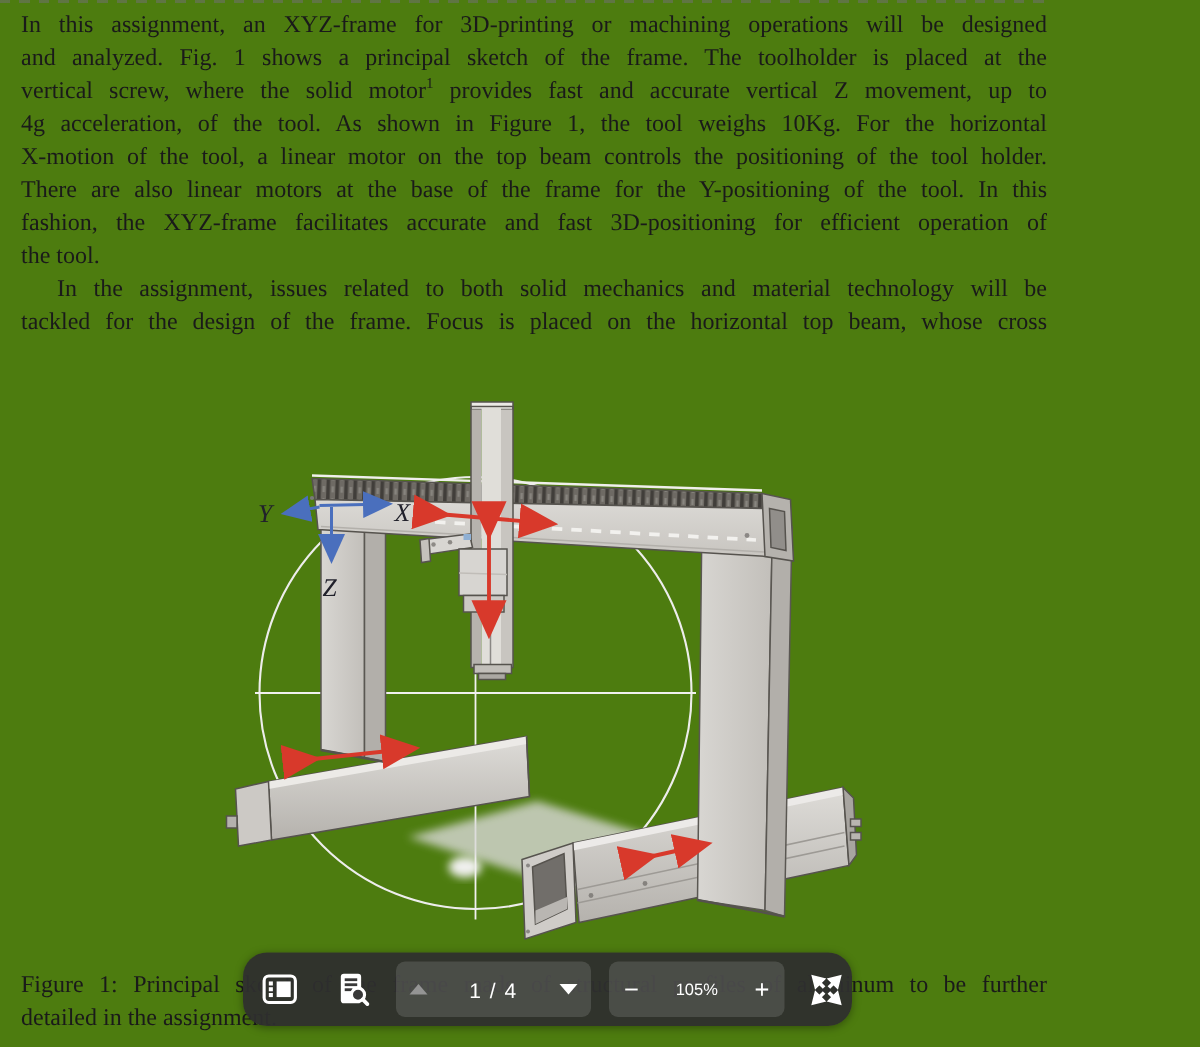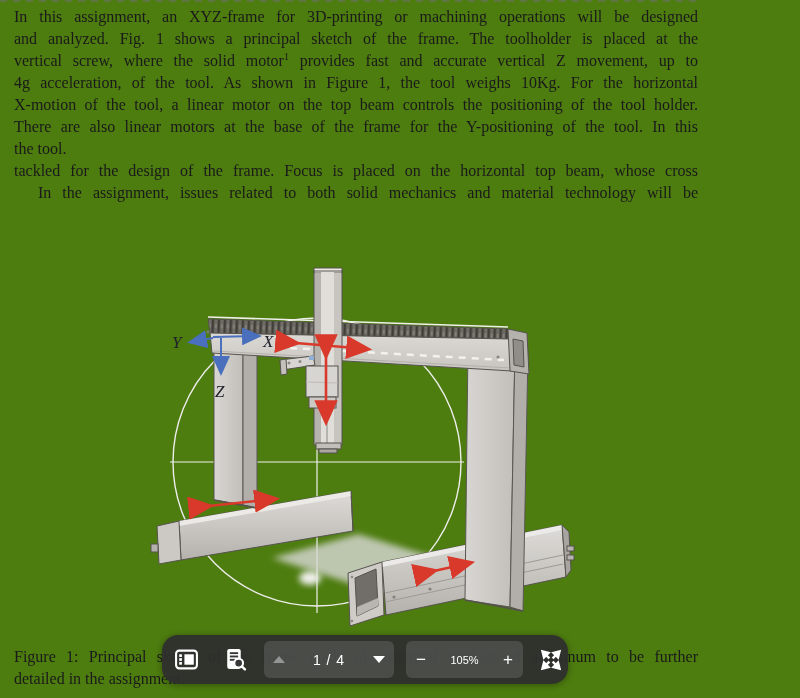--- a/index.html
+++ b/index.html
@@ -43,23 +43,24 @@
 <div class="page">
   <div class="top-strip"></div>
 
   <div class="text-block">
     <div class="ln j">In this assignment, an XYZ-frame for 3D-printing or machining operations will be designed</div>
     <div class="ln j">and analyzed. Fig. 1 shows a principal sketch of the frame. The toolholder is placed at the</div>
     <div class="ln j"><span>vertical screw, where the solid motor</span><sup class="fn">1</sup><span> provides fast and accurate vertical Z movement, up to</span></div>
     <div class="ln j">4g acceleration, of the tool. As shown in Figure 1, the tool weighs 10Kg. For the horizontal</div>
     <div class="ln j">X-motion of the tool, a linear motor on the top beam controls the positioning of the tool holder.</div>
     <div class="ln j">There are also linear motors at the base of the frame for the Y-positioning of the tool. In this</div>
+    <div class="ln j">fashion, the XYZ-frame facilitates accurate and fast 3D-positioning for efficient operation of</div>
     <div class="ln">the tool.</div>
+    <div class="ln j indent">In the assignment, issues related to both solid mechanics and material technology will be</div>
     <div class="ln j">tackled for the design of the frame. Focus is placed on the horizontal top beam, whose cross</div>
-    <div class="ln j indent">In the assignment, issues related to both solid mechanics and material technology will be</div>
   </div>
 
   <div class="figure-wrap">
     <svg width="460" height="400" viewBox="0 0 460 400">
       <defs>
         <pattern id="hatch" width="6" height="8" patternUnits="userSpaceOnUse" patternTransform="rotate(2)">
           <rect width="6" height="8" fill="#6e6a64"></rect>
           <rect x="0" width="2.4" height="8" fill="#413e3a"></rect>
           <rect x="3.6" y="2" width="1.4" height="4" fill="#8a8781"></rect>
         </pattern>

